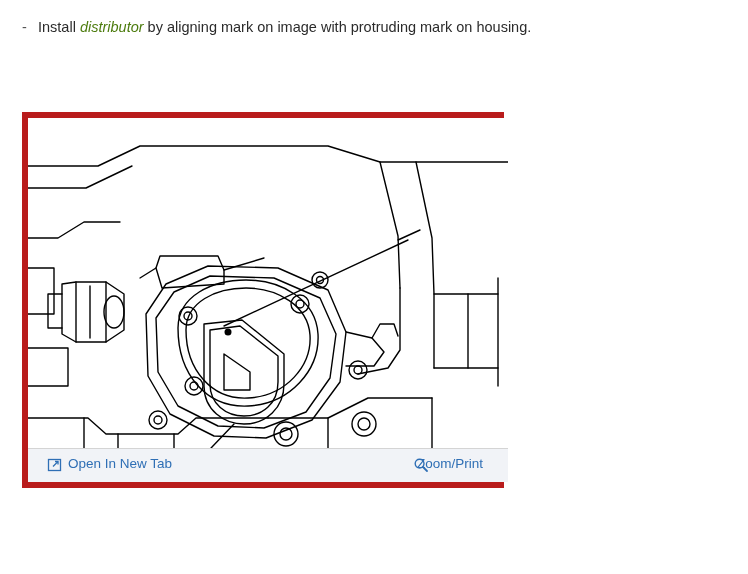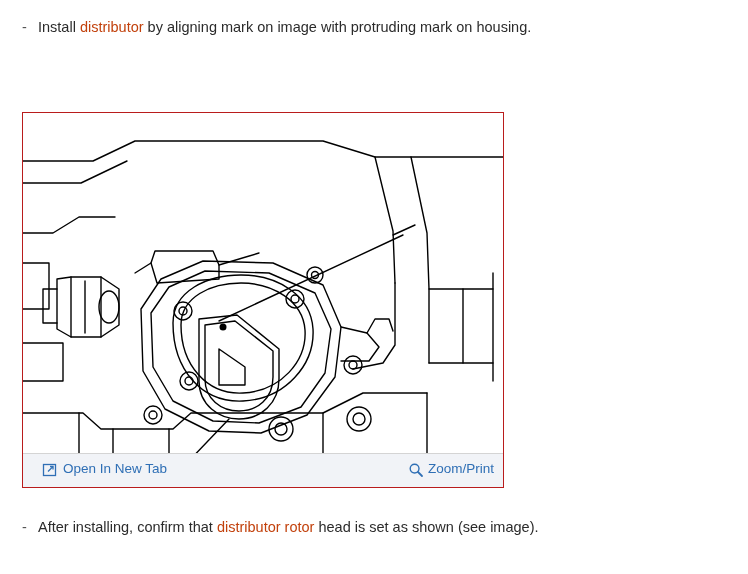--- a/index.html
+++ b/index.html
@@ -26,35 +26,36 @@
     line-height: 20px;
     color: #2b2b2b;
     white-space: nowrap;
   }
   .bullet-line .dash {
     display: inline-block;
     width: 16px;
     color: #555;
   }
   .link {
-    color: #c2410c;
+    color: #4d7c0f;
     text-decoration: none;
     cursor: pointer;
+    font-style: italic;
   }
 
   #instruction-top { left: 22px; top: 17px; }
   #instruction-bottom { left: 22px; top: 517px; }
 
   .figure-card {
     position: absolute;
     left: 22px;
     top: 112px;
     width: 482px;
     height: 376px;
-    border: 1px solid #b91c1c;
+    border: 6px solid #b91c1c;
     background: #ffffff;
     box-sizing: border-box;
   }
   .figure-image {
     position: absolute;
     left: 0;
     top: 0;
     width: 480px;
     height: 340px;
     overflow: hidden;
@@ -72,21 +73,21 @@
   }
   .toolbar-btn {
     position: absolute;
     top: 7px;
     font-size: 13.5px;
     color: #2f6fb5;
     cursor: pointer;
     white-space: nowrap;
   }
   #open-new-tab-button { left: 40px; }
-  #zoom-print-button { left: 405px; }
+  #zoom-print-button { left: 389px; }
 
   .toolbar-icon {
     position: absolute;
     top: 8px;
     width: 16px;
     height: 16px;
   }
   #open-new-tab-icon { left: 19px; }
   #zoom-print-icon { left: 385px; }
 
@@ -208,17 +209,14 @@
         <svg width="16" height="16" viewBox="0 0 16 16" xmlns="http://www.w3.org/2000/svg">
           <circle cx="6.6" cy="6.6" r="4.4" fill="none" stroke="#2f6fb5" stroke-width="1.4"></circle>
           <path d="M10 10 L14 14" stroke="#2f6fb5" stroke-width="1.8" fill="none" stroke-linecap="round"></path>
         </svg>
       </span>
       <span class="toolbar-btn" id="zoom-print-button">Zoom/Print</span>
 
     </div>
   </div>
 
-  <div class="bullet-line" id="instruction-bottom">
-    <span class="dash">-</span><span>After installing, confirm that </span><span class="link">distributor rotor</span><span> head is set as shown (see image).</span>
-  </div>
 
 </div>
 
 </body></html>

